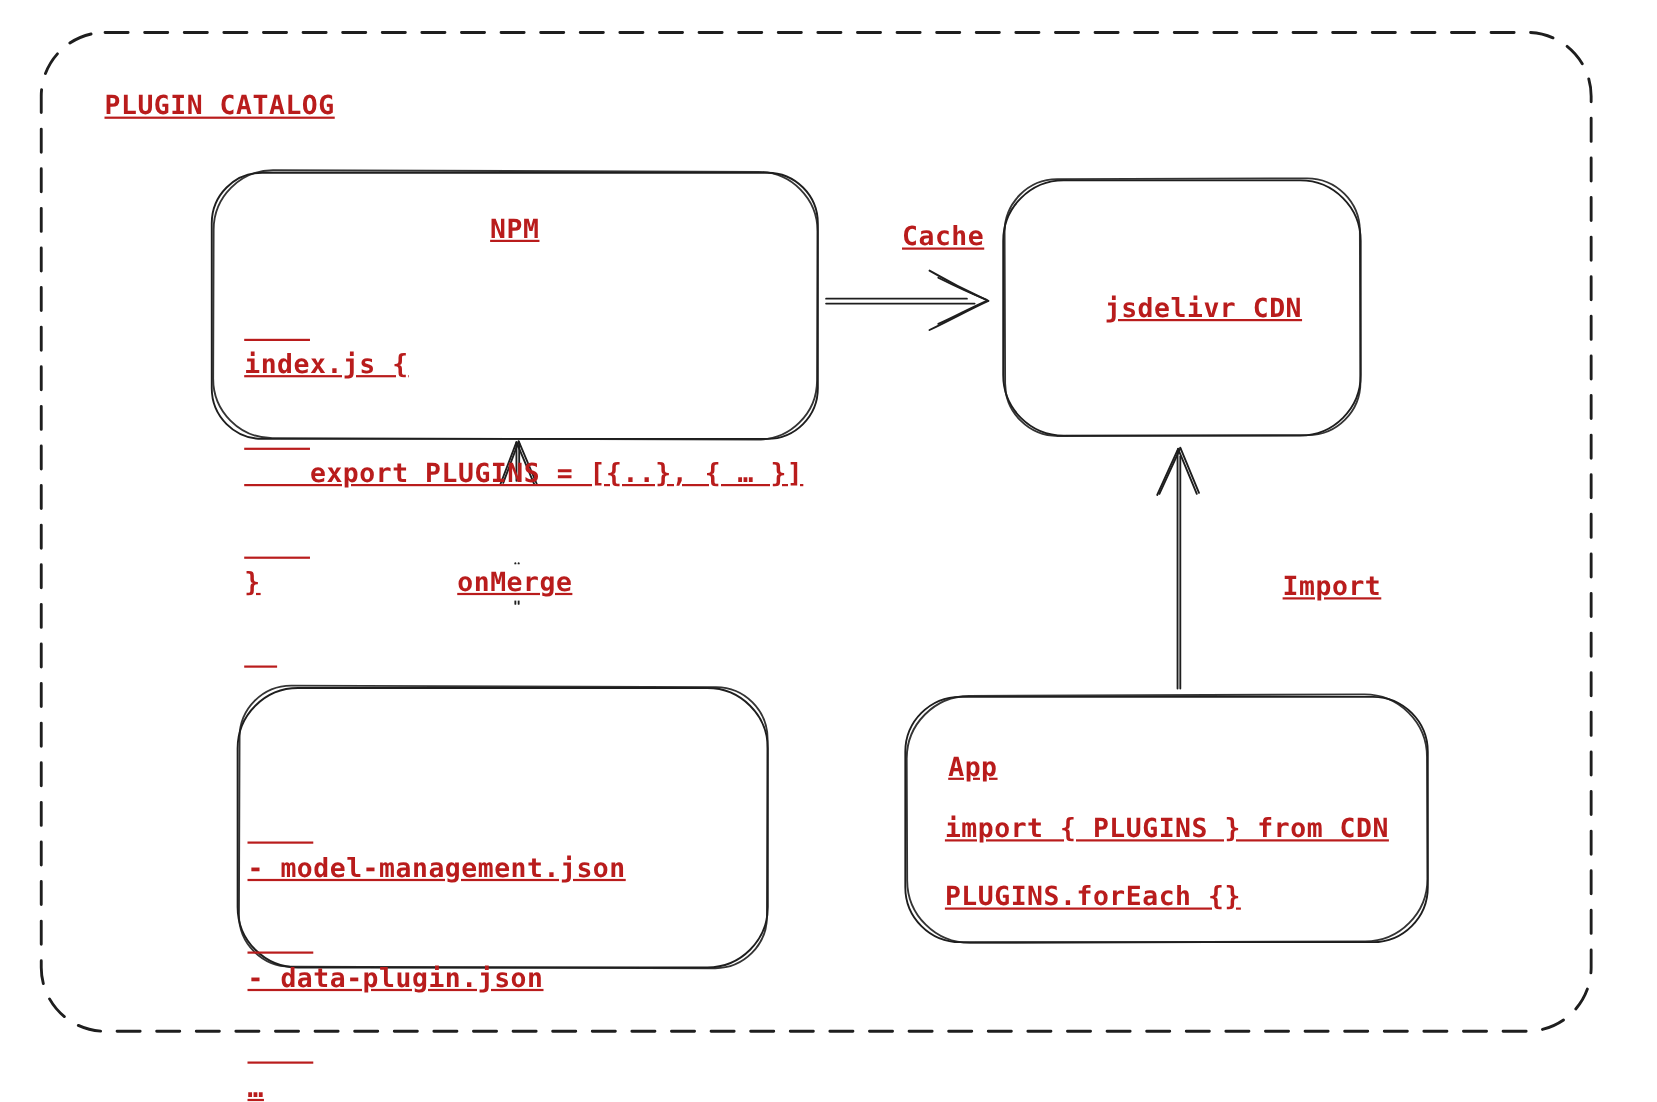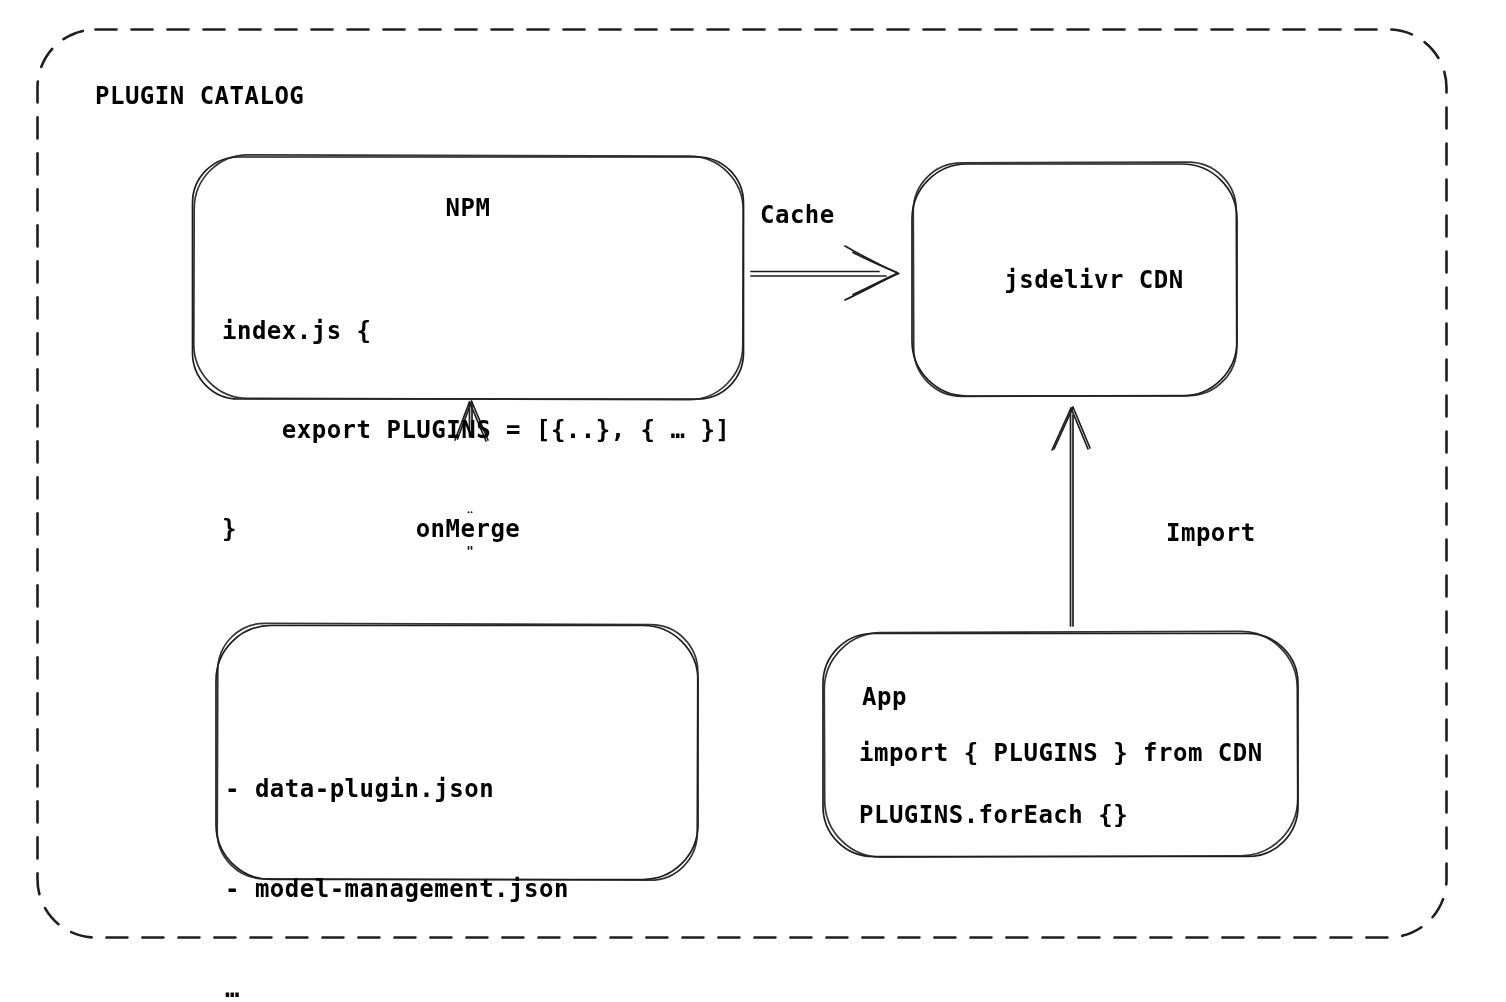--- a/index.html
+++ b/index.html
@@ -18,21 +18,22 @@
     left: 0; top: 0;
     width: 1506px; height: 1002px;
   }
   .txt {
     position: absolute;
     font-size: 24px;
     font-weight: 600;
     letter-spacing: 0.5px;
     line-height: 33px;
     white-space: pre;
-    color: #000000;
+    color: #b91c1c;
+    text-decoration: underline;
   }
   .center-in-box { text-align: center; }
   .mask-label {
     background: #ffffff;
     padding: 0 6px;
     transform: translateX(-50%);
   }
   .repo-list .line { line-height: 34px; }
 </style>
 </head>
@@ -98,29 +99,29 @@
 
   <div class="txt" style="left:95px; top:80px;">PLUGIN CATALOG</div>
 
   <div class="txt center-in-box" style="left:192px; top:192px; width:552px;text-align:center;">NPM</div>
   <div class="txt" style="left:222px; top:249px;">
     <div class="line">index.js {</div>
     <div class="line">    export PLUGINS = [{..}, { … }]</div>
     <div class="line">}</div>
   </div>
 
-  <div class="txt" style="left:760px; top:199px;">Cache</div>
+  <div class="txt" style="left:820px; top:199px;">Cache</div>
 
   <div class="txt center-in-box" style="left:912px; top:264px; width:364px;">jsdelivr CDN</div>
 
   <div class="txt mask-label" style="left:468px; top:478px;margin-top:35px;">onMerge</div>
 
   <div class="txt repo-list" style="left:225px; top:706px;">
+    <div class="line">- model-management.json</div>
     <div class="line">- data-plugin.json</div>
-    <div class="line">- model-management.json</div>
     <div class="line">…</div>
   </div>
 
   <div class="txt" style="left:1138px; top:517px;margin-left:28px;">Import</div>
 
   <div class="txt" style="left:862px; top:681px;">App</div>
   <div class="txt" style="left:859px; top:737px;">import { PLUGINS } from CDN</div>
   <div class="txt" style="left:859px; top:799px;">PLUGINS.forEach {}</div>
 
 </div>

